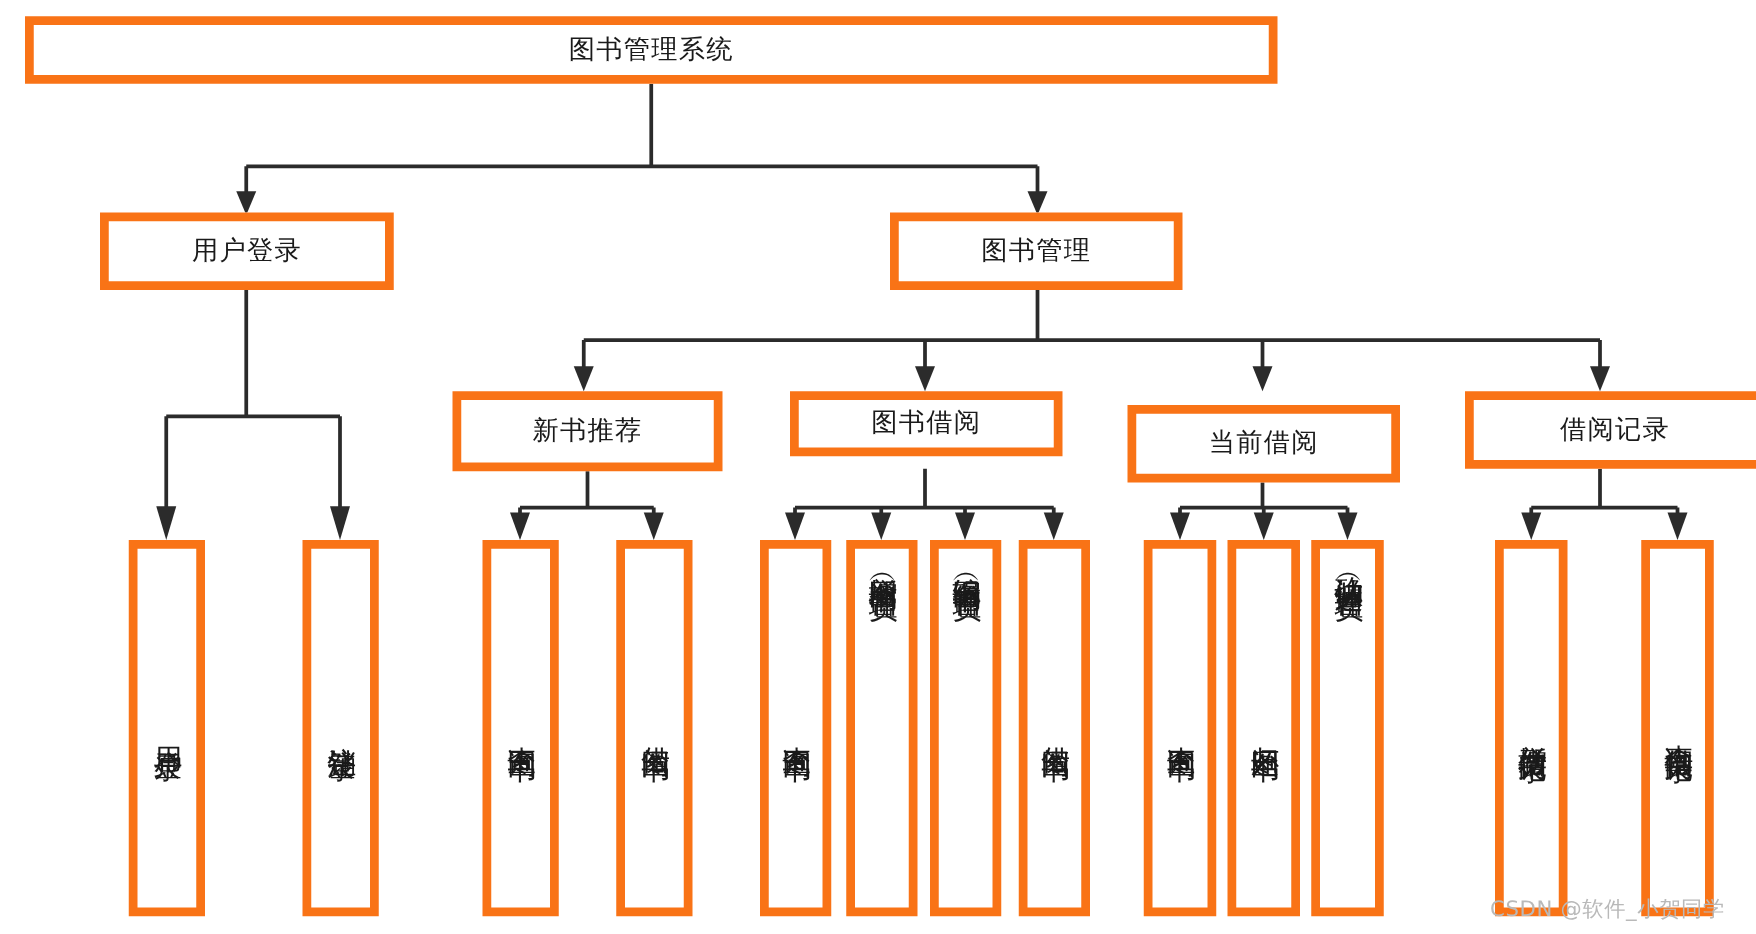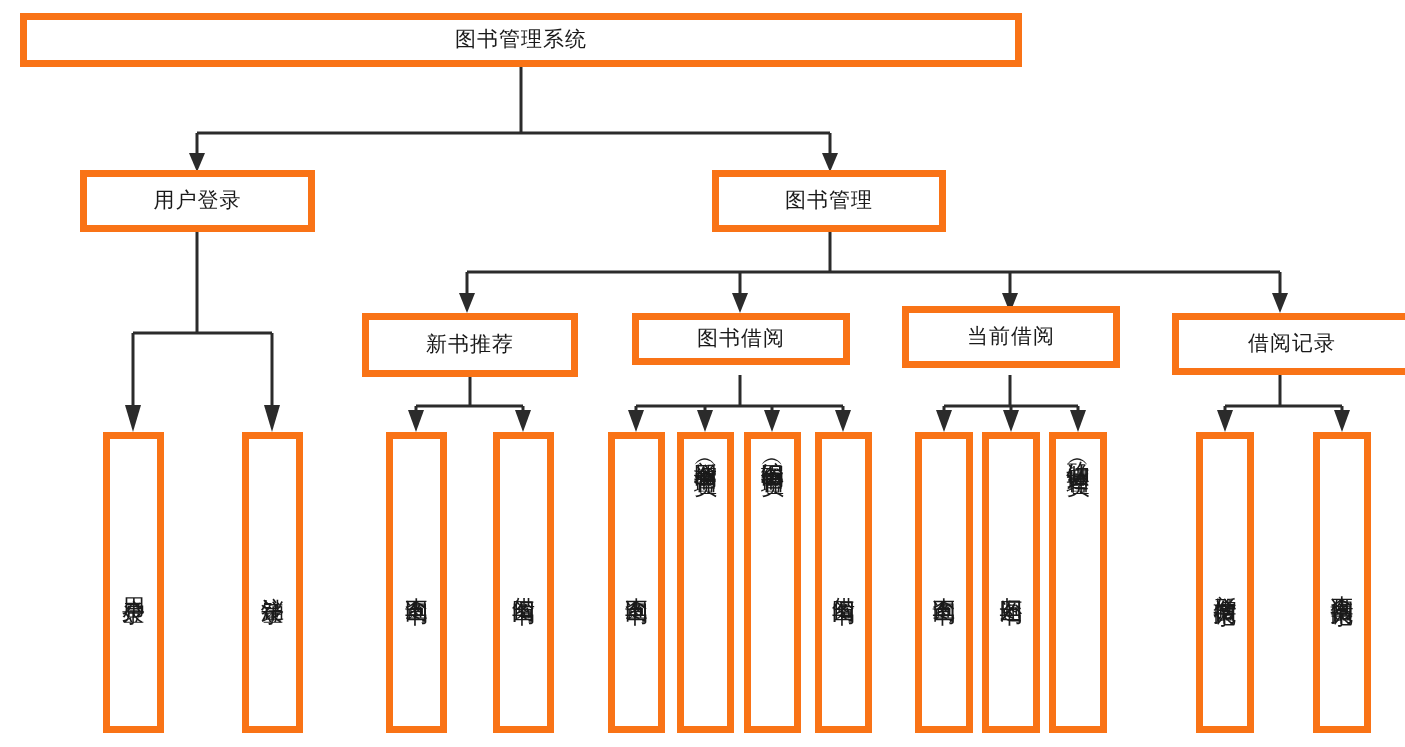--- a/index.html
+++ b/index.html
@@ -144,21 +144,21 @@
   <div class="node node-h" style="left:712px;top:170px;width:234px;height:62px;">
     <span class="label">图书管理</span>
   </div>
 
   <div class="node node-h" style="left:362px;top:313px;width:216px;height:64px;">
     <span class="label">新书推荐</span>
   </div>
   <div class="node node-h" style="left:632px;top:313px;width:218px;height:52px;">
     <span class="label">图书借阅</span>
   </div>
-  <div class="node node-h" style="left:902px;top:306px;width:218px;height:62px;text-align:center;">
+  <div class="node node-h" style="left:902px;top:324px;width:218px;height:62px;text-align:center;">
     <span class="label">当前借阅</span>
   </div>
   <div class="node node-h" style="left:1172px;top:313px;width:240px;height:62px;">
     <span class="label">借阅记录</span>
   </div>
 
   <div class="node node-v mid" style="left:103px;top:432px;width:61px;height:301px;">
     <span class="label">用户登录</span>
   </div>
   <div class="node node-v mid" style="left:242px;top:432px;width:61px;height:301px;">
@@ -195,14 +195,15 @@
     <span class="label">确认归还（管理员）</span>
   </div>
 
   <div class="node node-v mid" style="left:1196px;top:432px;width:58px;height:301px;">
     <span class="label">新增借阅记录</span>
   </div>
   <div class="node node-v mid" style="left:1313px;top:432px;width:58px;height:301px;">
     <span class="label">查询借阅记录</span>
   </div>
 
+  <div class="watermark" style="left:1192px;top:716px;">CSDN @软件_小贺同学</div>
 
 </div>
 
 </body></html>

